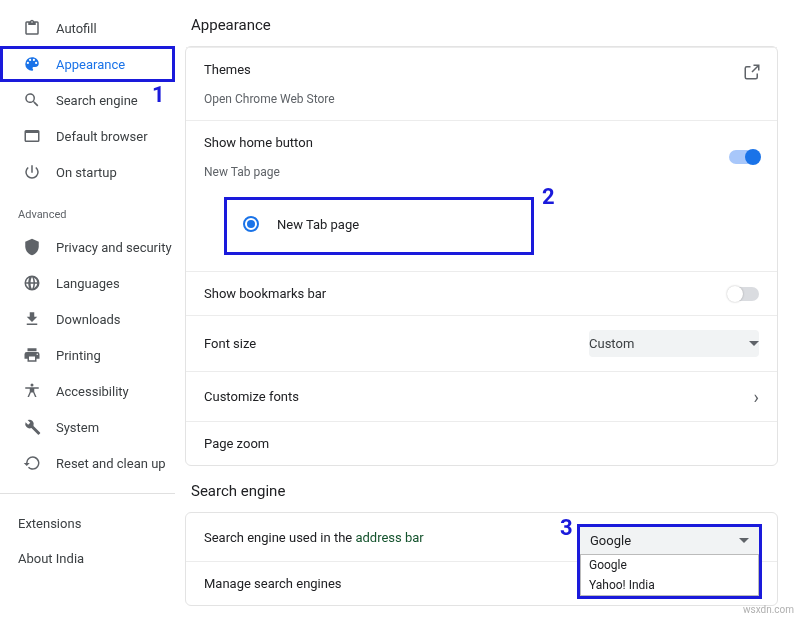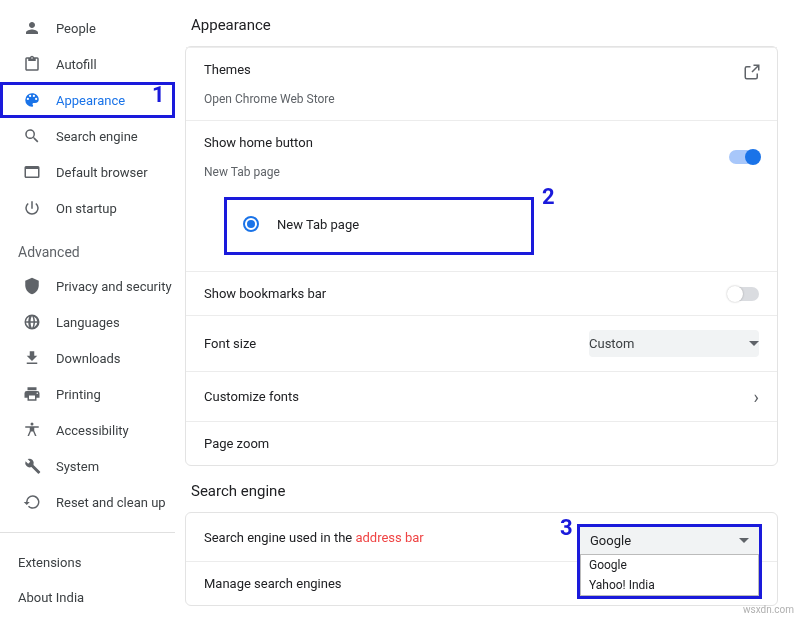--- a/index.html
+++ b/index.html
@@ -5,21 +5,21 @@
   * { box-sizing: border-box; margin: 0; padding: 0; font-family: "Segoe UI", Roboto, Arial, sans-serif; }
   body { background: #fff; color: #202124; font-size: 13px; width: 800px; height: 617px; overflow: hidden; position: relative; }
   .layout { display: flex; height: 100%; }
 
   
   .sidebar { width: 175px; flex: 0 0 175px; padding-top: 10px; }
   .side-item { display: flex; align-items: center; height: 36px; padding-left: 22px; color: #3c4043; cursor: pointer; }
   .side-item .icon { width: 20px; height: 20px; display:flex; align-items:center; justify-content:center; margin-right: 14px; color:#5f6368; }
   .side-item.selected { outline: 3px solid #1a1adb; outline-offset: -3px; color:#1a73e8; }
   .side-item.selected .icon { color:#1a73e8; }
-  .side-heading { padding: 18px 0 8px 18px; color:#5f6368; font-size:14px; }
+  .side-heading { padding: 18px 0 8px 18px; color:#5f6368; font-size:11px; }
   .side-divider { border-top:1px solid #e0e0e0; margin:12px 0; }
   .side-plain { padding: 10px 0 10px 18px; color:#3c4043; cursor:pointer; }
 
   
   .main { flex:1; padding: 0 22px 0 10px; overflow:hidden; }
   .section-title { font-size:15px; color:#202124; padding: 16px 0 12px 6px; }
   .card { border:1px solid #e3e3e3; border-radius:6px; background:#fff; position:relative; }
   .row { display:flex; align-items:center; justify-content:space-between; padding:14px 18px; border-top:1px solid #ececec; }
   .row:first-child { border-top:none; }
   .row .labels { display:flex; flex-direction:column; gap:15px; }
@@ -56,38 +56,30 @@
   .c3 { left:560px; top:515px; }
 
   
   .se-row { position:relative; }
   .se-select { position:relative; }
   .se-box { border:3px solid #1a1adb; padding:0; position:absolute; right:-3px; top:-3px; width:185px; background:#fff; }
   .se-current { display:flex; align-items:center; justify-content:space-between; padding:6px 10px; background:#f1f3f4; }
   .se-opts { border:1px solid #bbb; background:#fff; }
   .se-opt { padding:3px 8px; font-size:12px; cursor:pointer; }
 
-  a.linklike { color:#ef4444; text-decoration:none; }
+  a.linklike { color:#14532d; text-decoration:none; }
   
   .watermark { position:absolute; right:6px; bottom:2px; font-size:10px; color:#b0b0b0; }
 </style>
 </head>
 <body>
 
 <div class="layout">
 
   <div class="sidebar">
-    <div class="side-item">
-      <span class="icon">
-          <svg width="18" height="18" viewBox="0 0 24 24" fill="currentColor">
-            <path d="M12 12c2.2 0 4-1.8 4-4s-1.8-4-4-4-4 1.8-4 4 1.8 4 4 4zm0 2c-2.7 0-8 1.3-8 4v2h16v-2c0-2.7-5.3-4-8-4z"></path>
-          </svg>
-        </span>
-      <span>People</span>
-    </div>
     <div class="side-item">
       <span class="icon">
           <svg width="18" height="18" viewBox="0 0 24 24" fill="currentColor">
             <path d="M19 3h-4.2A3 3 0 0 0 12 1a3 3 0 0 0-2.8 2H5a2 2 0 0 0-2 2v14c0 1.1.9 2 2 2h14a2 2 0 0 0 2-2V5a2 2 0 0 0-2-2zm-7 0a1 1 0 1 1 0 2 1 1 0 0 1 0-2zm7 16H5V5h2v3h10V5h2v14z"></path>
           </svg>
         </span>
       <span>Autofill</span>
     </div>
     <div class="side-item selected">
       <span class="icon">

